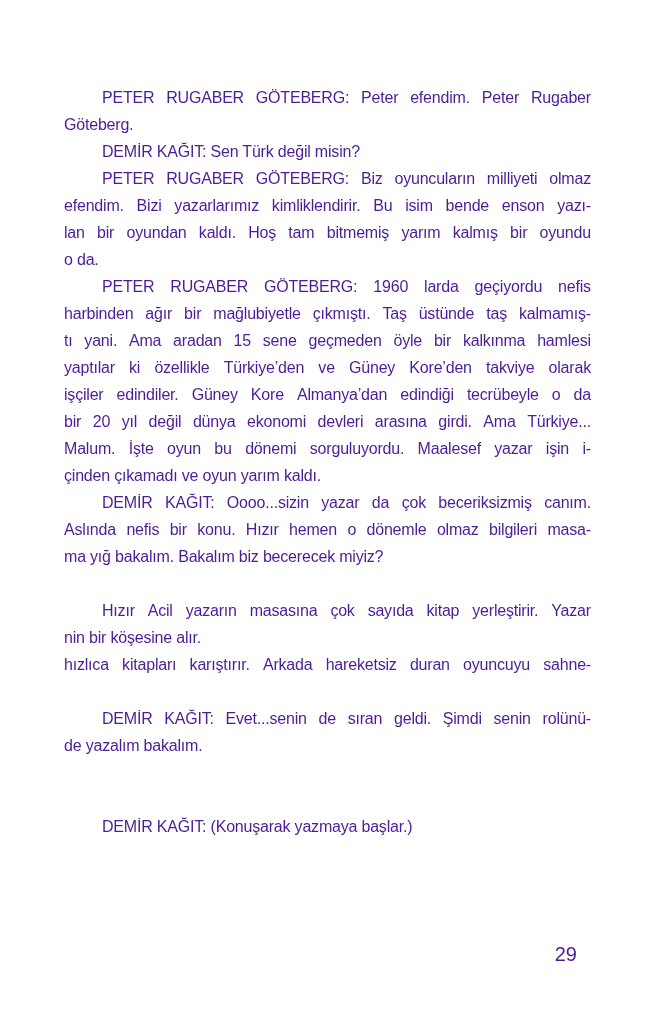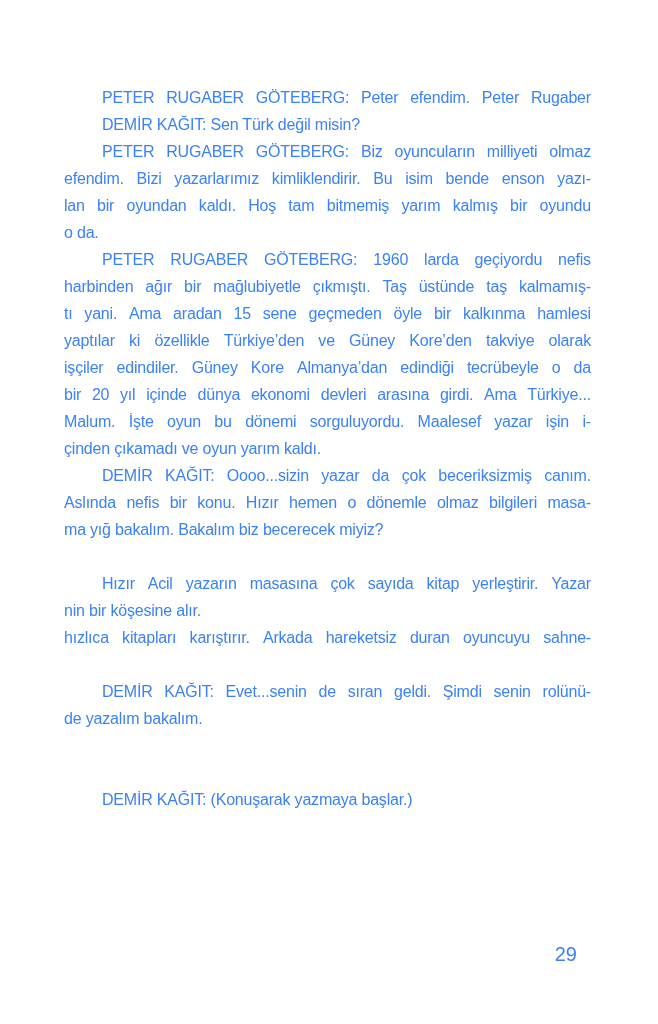--- a/index.html
+++ b/index.html
@@ -36,32 +36,33 @@
     position:absolute;
     top:941px;right:81px;
     font-size:20px;
     line-height:27px;
     letter-spacing:0;
   }
 </style>
 </head>
 <body>
 
-<div class="page" style="background: rgb(255, 255, 255); color: #3b82f6;">
+<div class="page" style="background: rgb(255, 255, 255); color: #4c1d95;">
   <div class="text-flow">
       <div class="block">
         <div class="line just ind">
           <span class="w">PETER</span>
           <span class="w">RUGABER</span>
           <span class="w">GÖTEBERG:</span>
           <span class="w">Peter</span>
           <span class="w">efendim.</span>
           <span class="w">Peter</span>
           <span class="w">Rugaber</span>
         </div>
+        <div class="line">Göteberg.</div>
       </div>
       <div class="block">
         <div class="line ind">DEMİR KAĞIT: Sen Türk değil misin?</div>
       </div>
       <div class="block">
         <div class="line just ind">
           <span class="w">PETER</span>
           <span class="w">RUGABER</span>
           <span class="w">GÖTEBERG:</span>
           <span class="w">Biz</span>
@@ -148,21 +149,21 @@
           <span class="w">Almanya’dan</span>
           <span class="w">edindiği</span>
           <span class="w">tecrübeyle</span>
           <span class="w">o</span>
           <span class="w">da</span>
         </div>
         <div class="line just">
           <span class="w">bir</span>
           <span class="w">20</span>
           <span class="w">yıl</span>
-          <span class="w">içinde</span>
+          <span class="w">değil</span>
           <span class="w">dünya</span>
           <span class="w">ekonomi</span>
           <span class="w">devleri</span>
           <span class="w">arasına</span>
           <span class="w">girdi.</span>
           <span class="w">Ama</span>
           <span class="w">Türkiye...</span>
         </div>
         <div class="line just">
           <span class="w">Malum.</span>

